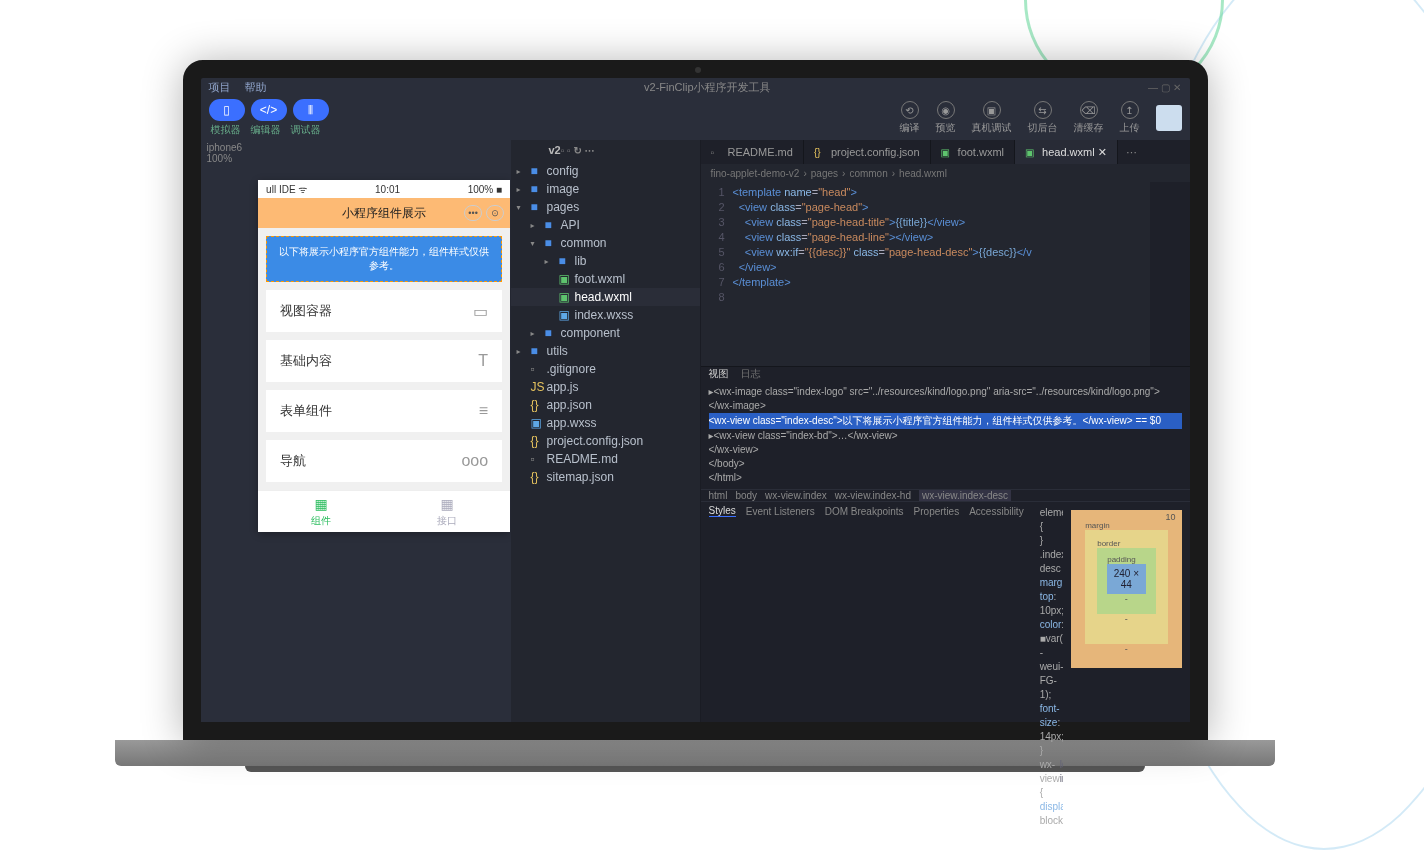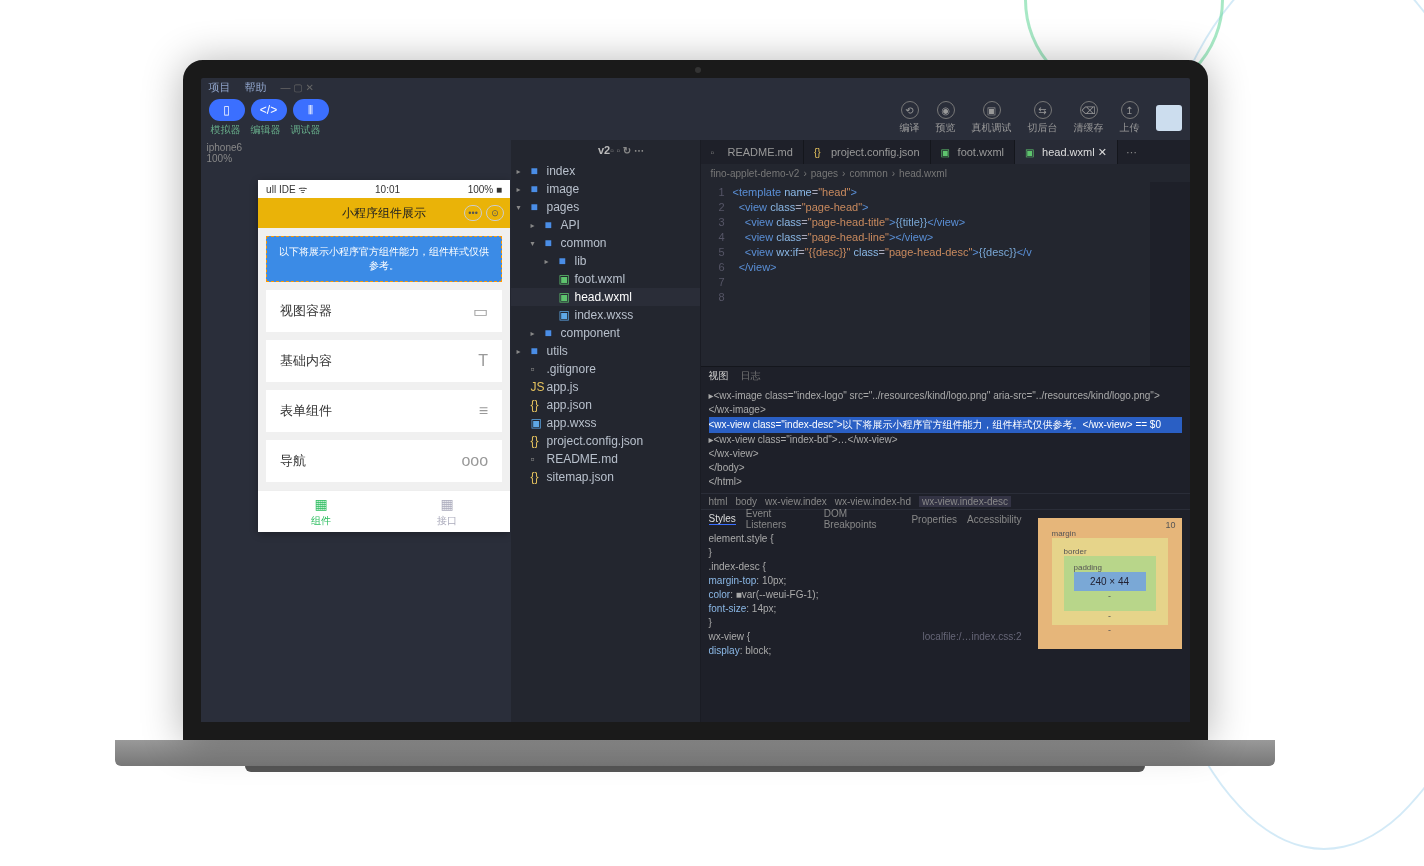--- a/index.html
+++ b/index.html
@@ -25,36 +25,36 @@
 .tb-act { display: flex; flex-direction: column; align-items: center; gap: 2px; color: #999; font-size: 10px; cursor: pointer; }
 .tb-act .ic { width: 18px; height: 18px; border: 1px solid #777; border-radius: 50%; display: flex; align-items: center; justify-content: center; font-size: 10px; }
 .avatar { width: 26px; height: 26px; background: #cde; border-radius: 3px; }
 
 .body { flex: 1; display: flex; min-height: 0; }
 .sim-panel { width: 310px; display: flex; flex-direction: row; }
 .sim-hdr { height: 18px; padding: 2px 6px; color: #888; font-size: 10px; }
 .sim-phone { flex: 1; display: flex; align-items: flex-start; justify-content: center; padding: 40px 10px; }
 .phone { width: 252px; background: #f5f5f5; border-radius: 4px; box-shadow: 0 2px 8px rgba(0,0,0,0.3); }
 .ph-status { height: 18px; display: flex; align-items: center; justify-content: space-between; padding: 0 8px; font-size: 10px; color: #333; background: #fff; }
-.ph-title { height: 30px; display: flex; align-items: center; justify-content: center; background: #eab308; position: relative; color: #222; font-size: 12px; }
+.ph-title { height: 30px; display: flex; align-items: center; justify-content: center; background: #fdba74; position: relative; color: #222; font-size: 12px; }
 .ph-cap { position: absolute; right: 6px; display: flex; gap: 4px; }
 .ph-cap span { width: 18px; height: 16px; border: 1px solid #ccc; border-radius: 10px; display: flex; align-items: center; justify-content: center; font-size: 9px; color: #555; }
 .ph-body { padding: 8px; background: #f0f0f0; }
 .tooltip { background: #fff; border: 1px solid #ddd; border-radius: 3px; padding: 4px 8px; font-size: 10px; margin-bottom: 4px; box-shadow: 0 1px 3px rgba(0,0,0,0.2); }
 .tooltip .dim { color: #aaa; }
 .sel-block { background: #3b8be6; color: #fff; padding: 8px; font-size: 10px; border: 1px dashed #f90; text-align: center; }
 .ph-item { background: #fff; height: 42px; display: flex; align-items: center; justify-content: space-between; padding: 0 14px; margin-top: 8px; color: #333; font-size: 13px; }
 .ph-item .ic { color: #999; font-size: 16px; }
 .ph-tabs { height: 42px; display: flex; background: #fff; border-top: 1px solid #eee; }
 .ph-tab { flex: 1; display: flex; flex-direction: column; align-items: center; justify-content: center; font-size: 10px; gap: 2px; }
 .ph-tab.act { color: #2bbd5e; }
 .ph-tab .ic { font-size: 14px; }
 
 .explorer { width: 190px; background: #23262f; display: flex; flex-direction: column; border-right: 1px solid #1a1c24; }
-.exp-hdr { height: 20px; display: flex; align-items: center; justify-content: center; padding: 0 6px; color: #bbb; font-size: 11px; font-weight: bold; margin-left: 32px; }
+.exp-hdr { height: 20px; display: flex; align-items: center; justify-content: flex-start; padding: 0 6px; color: #bbb; font-size: 11px; font-weight: bold; margin-left: 32px; }
 .exp-hdr .acts { display: flex; gap: 6px; font-size: 10px; color: #888; }
 .tree { flex: 1; overflow: auto; padding: 2px 0; }
 .tree-item { display: flex; align-items: center; gap: 4px; padding: 2px 4px; color: #b8c0cc; font-size: 12px; cursor: pointer; white-space: nowrap; }
 .tree-item.sel { background: #2a2d38; color: #fff; }
 .chev { width: 10px; font-size: 8px; color: #888; }
 .fi { width: 12px; }
 .fi-folder { color: #4a8de6; }
 .fi-wxml { color: #5ec46e; }
 .fi-wxss { color: #5ea8e6; }
 .fi-js { color: #e6c35e; }
@@ -80,50 +80,51 @@
 .k-var { color: #7aa8d6; }
 
 .devtools { flex: 1; display: flex; flex-direction: column; background: #1e2029; border-top: 1px solid #14161c; font-size: 10px; min-height: 0; }
 .dt-tabs1 { height: 18px; display: flex; gap: 12px; padding: 0 8px; align-items: center; color: #777; }
 .dt-tabs1 .act { color: #ccc; }
 .dt-dom { padding: 4px 8px; font-family: Consolas, monospace; color: #aaa; line-height: 14px; }
 .dt-dom .hl { background: #2a5fc4; color: #fff; display: inline-block; width: 100%; padding: 1px 0; }
 .dt-crumbs { height: 16px; display: flex; gap: 8px; padding: 0 8px; align-items: center; color: #888; border-top: 1px solid #2a2d38; }
 .dt-crumbs .act { background: #334; padding: 0 3px; }
 .dt-bottom { flex: 1; display: flex; border-top: 1px solid #2a2d38; }
-.dt-styles { flex: 1; display: flex; flex-direction: column; }
+.dt-styles { flex: 1; display: flex; flex-direction: row; }
 .dt-tabs2 { height: 18px; display: flex; gap: 10px; padding: 0 8px; align-items: center; color: #888; }
 .dt-tabs2 .act { color: #ddd; border-bottom: 1px solid #3b6fff; }
 .dt-filter { height: 18px; display: flex; align-items: center; padding: 0 8px; border-bottom: 1px solid #2a2d38; justify-content: space-between; color: #666; }
 .dt-css { flex: 1; padding: 4px 8px; font-family: Consolas, monospace; color: #aaa; line-height: 14px; overflow: hidden; }
 .dt-css .prop { color: #8bb8e6; }
 .dt-css .val { color: #aaa; }
 .dt-box { width: 160px; padding: 8px; }
 .bm-margin { background: #e6b67a; padding: 10px 14px 14px; font-size: 9px; color: #555; position: relative; }
-.bm-border { background: #e6d48a; padding: 8px 12px 4px; }
+.bm-border { background: #e6d48a; padding: 8px 12px 20px; }
 .bm-padding { background: #b8d68a; padding: 6px 10px 10px; }
 .bm-content { background: #7aa8d6; padding: 4px; text-align: center; color: #223; font-size: 10px; }
 .bm-lbl { font-size: 8px; }
 .bm-v { position: absolute; right: 6px; top: 2px; font-size: 9px; }
 </style>
 </head>
 <body>
 
 <div class="bg-curve1"></div>
 <div class="bg-curve2"></div>
 
 <div class="laptop">
 <div class="laptop-screen">
 <div class="laptop-cam"></div>
 
 <div class="ide">
 
   <div class="menubar">
     <span>项目</span>
     <span>帮助</span>
+    <span class="title">v2-FinClip小程序开发工具</span>
     <div class="win-ctrl">— ▢ ✕</div>
   </div>
 
   <div class="toolbar">
     <div style="display:flex;flex-direction:column;gap:2px">
       <div class="tb-left">
         <div class="tb-pill">▯</div>
         <div class="tb-pill">&lt;/&gt;</div>
         <div class="tb-pill">⫴</div>
       </div>
@@ -217,21 +218,21 @@
 
     <div class="explorer">
       <div class="exp-hdr">
         <span>v2</span>
         <div class="acts">▫ ▫ ↻ ⋯</div>
       </div>
       <div class="tree" id="tree">
               <div class="tree-item " style="padding-left:6px">
        <span class="chev">▸</span>
                 <span class="fi fi-folder">■</span>
-                <span>index</span>
+                <span>config</span>
               </div>
               <div class="tree-item " style="padding-left:6px">
        <span class="chev">▸</span>
                 <span class="fi fi-folder">■</span>
                 <span>image</span>
               </div>
               <div class="tree-item " style="padding-left:6px">
        <span class="chev">▾</span>
                 <span class="fi fi-folder">■</span>
                 <span>pages</span>
@@ -342,20 +343,21 @@
                 <div>7</div>
                 <div>8</div>
               </div>
         <div class="code-body" id="code-body">
                 <div class="line"><span class="k-tag">&lt;template</span> <span class="k-attr">name</span>=<span class="k-str">"head"</span><span class="k-tag">&gt;</span></div>
                 <div class="line">  <span class="k-tag">&lt;view</span> <span class="k-attr">class</span>=<span class="k-str">"page-head"</span><span class="k-tag">&gt;</span></div>
                 <div class="line">    <span class="k-tag">&lt;view</span> <span class="k-attr">class</span>=<span class="k-str">"page-head-title"</span><span class="k-tag">&gt;</span><span class="k-var">{{title}}</span><span class="k-tag">&lt;/view&gt;</span></div>
                 <div class="line">    <span class="k-tag">&lt;view</span> <span class="k-attr">class</span>=<span class="k-str">"page-head-line"</span><span class="k-tag">&gt;&lt;/view&gt;</span></div>
                 <div class="line">    <span class="k-tag">&lt;view</span> <span class="k-attr">wx:if</span>=<span class="k-str">"{{desc}}"</span> <span class="k-attr">class</span>=<span class="k-str">"page-head-desc"</span><span class="k-tag">&gt;</span><span class="k-var">{{desc}}</span><span class="k-tag">&lt;/v</span></div>
                 <div class="line">  <span class="k-tag">&lt;/view&gt;</span></div>
+                <div class="line"><span class="k-tag">&lt;/template&gt;</span></div>
                 <div class="line"></div>
               </div>
         <div class="minimap"></div>
       </div>
 
       <div class="devtools">
         <div class="dt-tabs1">
           <span class="act">视图</span>
           <span>日志</span>
         </div>

